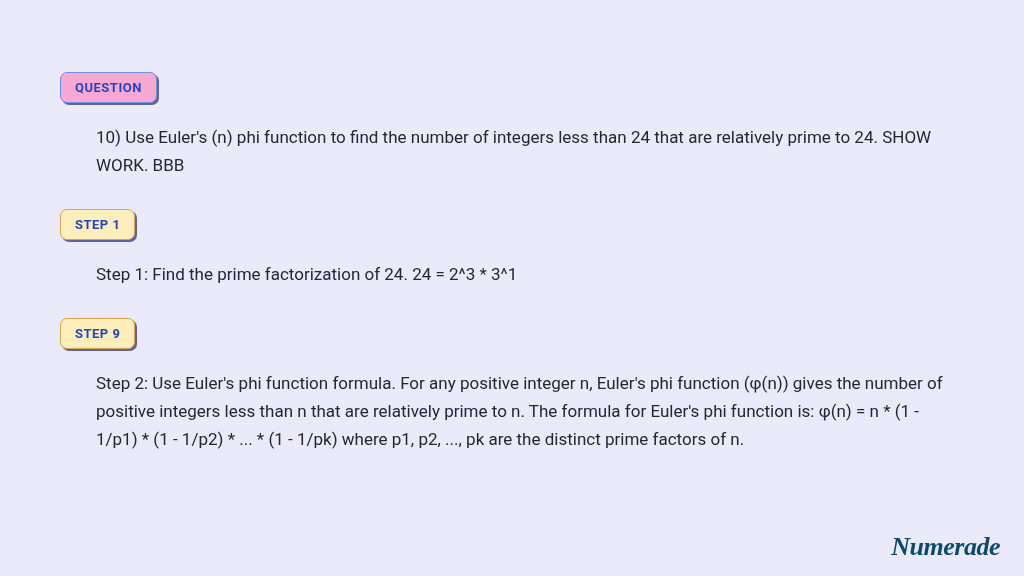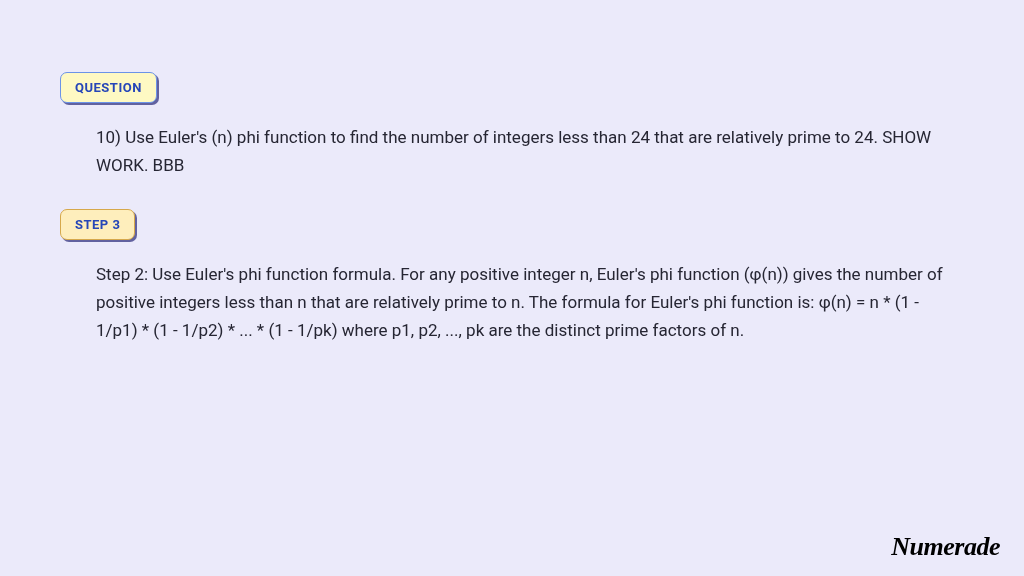--- a/index.html
+++ b/index.html
@@ -19,21 +19,21 @@
     padding: 7px 14px;
     border-radius: 7px;
     font-size: 13px;
     font-weight: 700;
     letter-spacing: 0.5px;
     border: 1.5px solid;
     box-shadow: 2px 2px 0 0 rgba(40, 40, 120, 0.7);
     margin-bottom: 20px;
   }
   .badge-question {
-    background: #fef9c3;
+    background: #f9a8d4;
     border-color: #6b93e8;
     color: #2646b8;
   }
   .badge-step {
     background: #feeebc;
     border-color: #d6a84b;
     color: #2646b8;
   }
   .section {
     margin-bottom: 30px;
@@ -45,35 +45,39 @@
     margin-left: 36px;
   }
   .logo {
     position: absolute;
     right: 24px;
     bottom: 14px;
     font-family: Georgia, "Times New Roman", serif;
     font-weight: 700;
     font-style: italic;
     font-size: 26px;
-    color: #000000;
+    color: #0c4a6e;
     letter-spacing: -0.5px;
   }
 </style>
 </head>
 <body>
 
 <div class="content">
 
   <div class="section">
     <div class="badge badge-question">QUESTION</div>
     <div class="text">10) Use Euler's (n) phi function to find the number of integers less than 24 that are relatively prime to 24. SHOW WORK. BBB</div>
   </div>
 
+  <div class="section">
+    <div class="badge badge-step">STEP 1</div>
+    <div class="text">Step 1: Find the prime factorization of 24. 24 = 2^3 * 3^1</div>
+  </div>
 
   <div class="section">
-    <div class="badge badge-step">STEP 3</div>
+    <div class="badge badge-step">STEP 9</div>
     <div class="text">Step 2: Use Euler's phi function formula. For any positive integer n, Euler's phi function (φ(n)) gives the number of positive integers less than n that are relatively prime to n. The formula for Euler's phi function is: φ(n) = n * (1 - 1/p1) * (1 - 1/p2) * ... * (1 - 1/pk) where p1, p2, ..., pk are the distinct prime factors of n.</div>
   </div>
 
 </div>
 
 <div class="logo">Numerade</div>
 
 </body></html>

